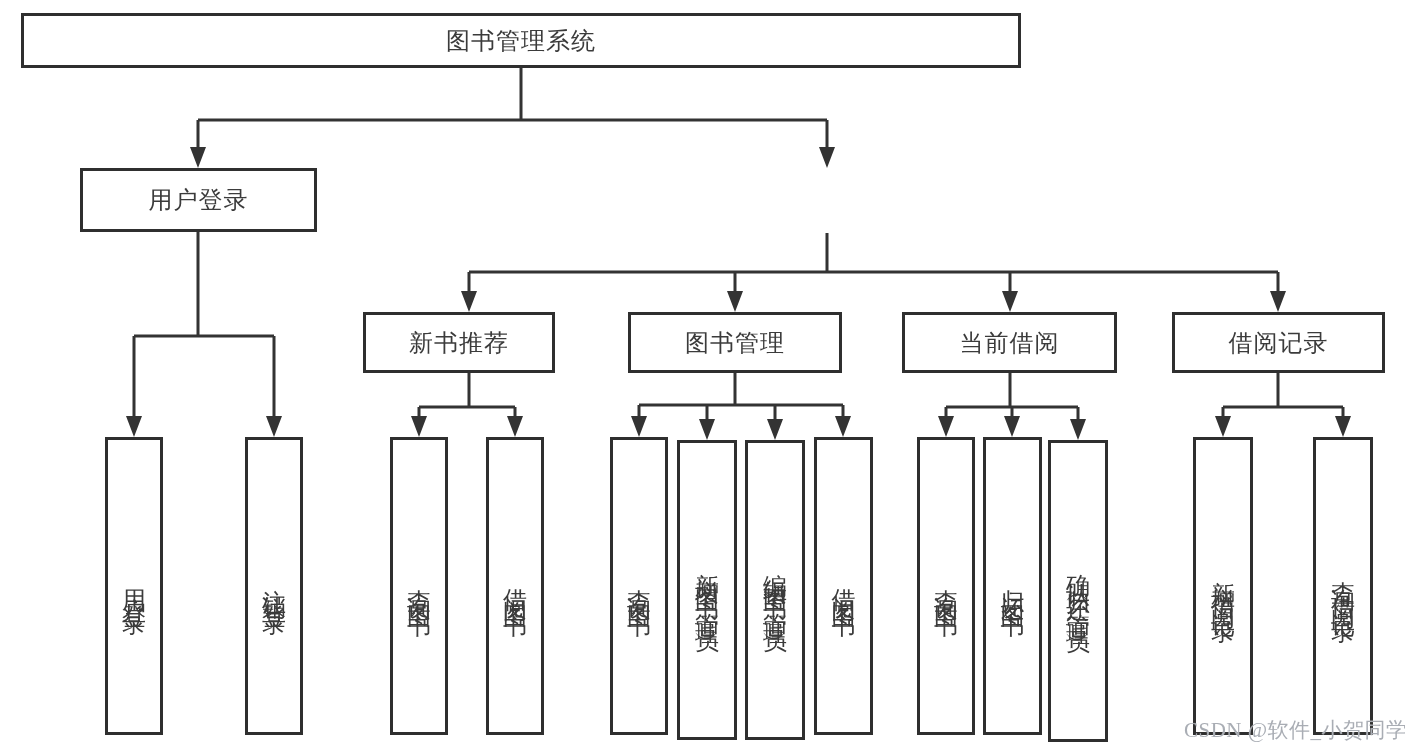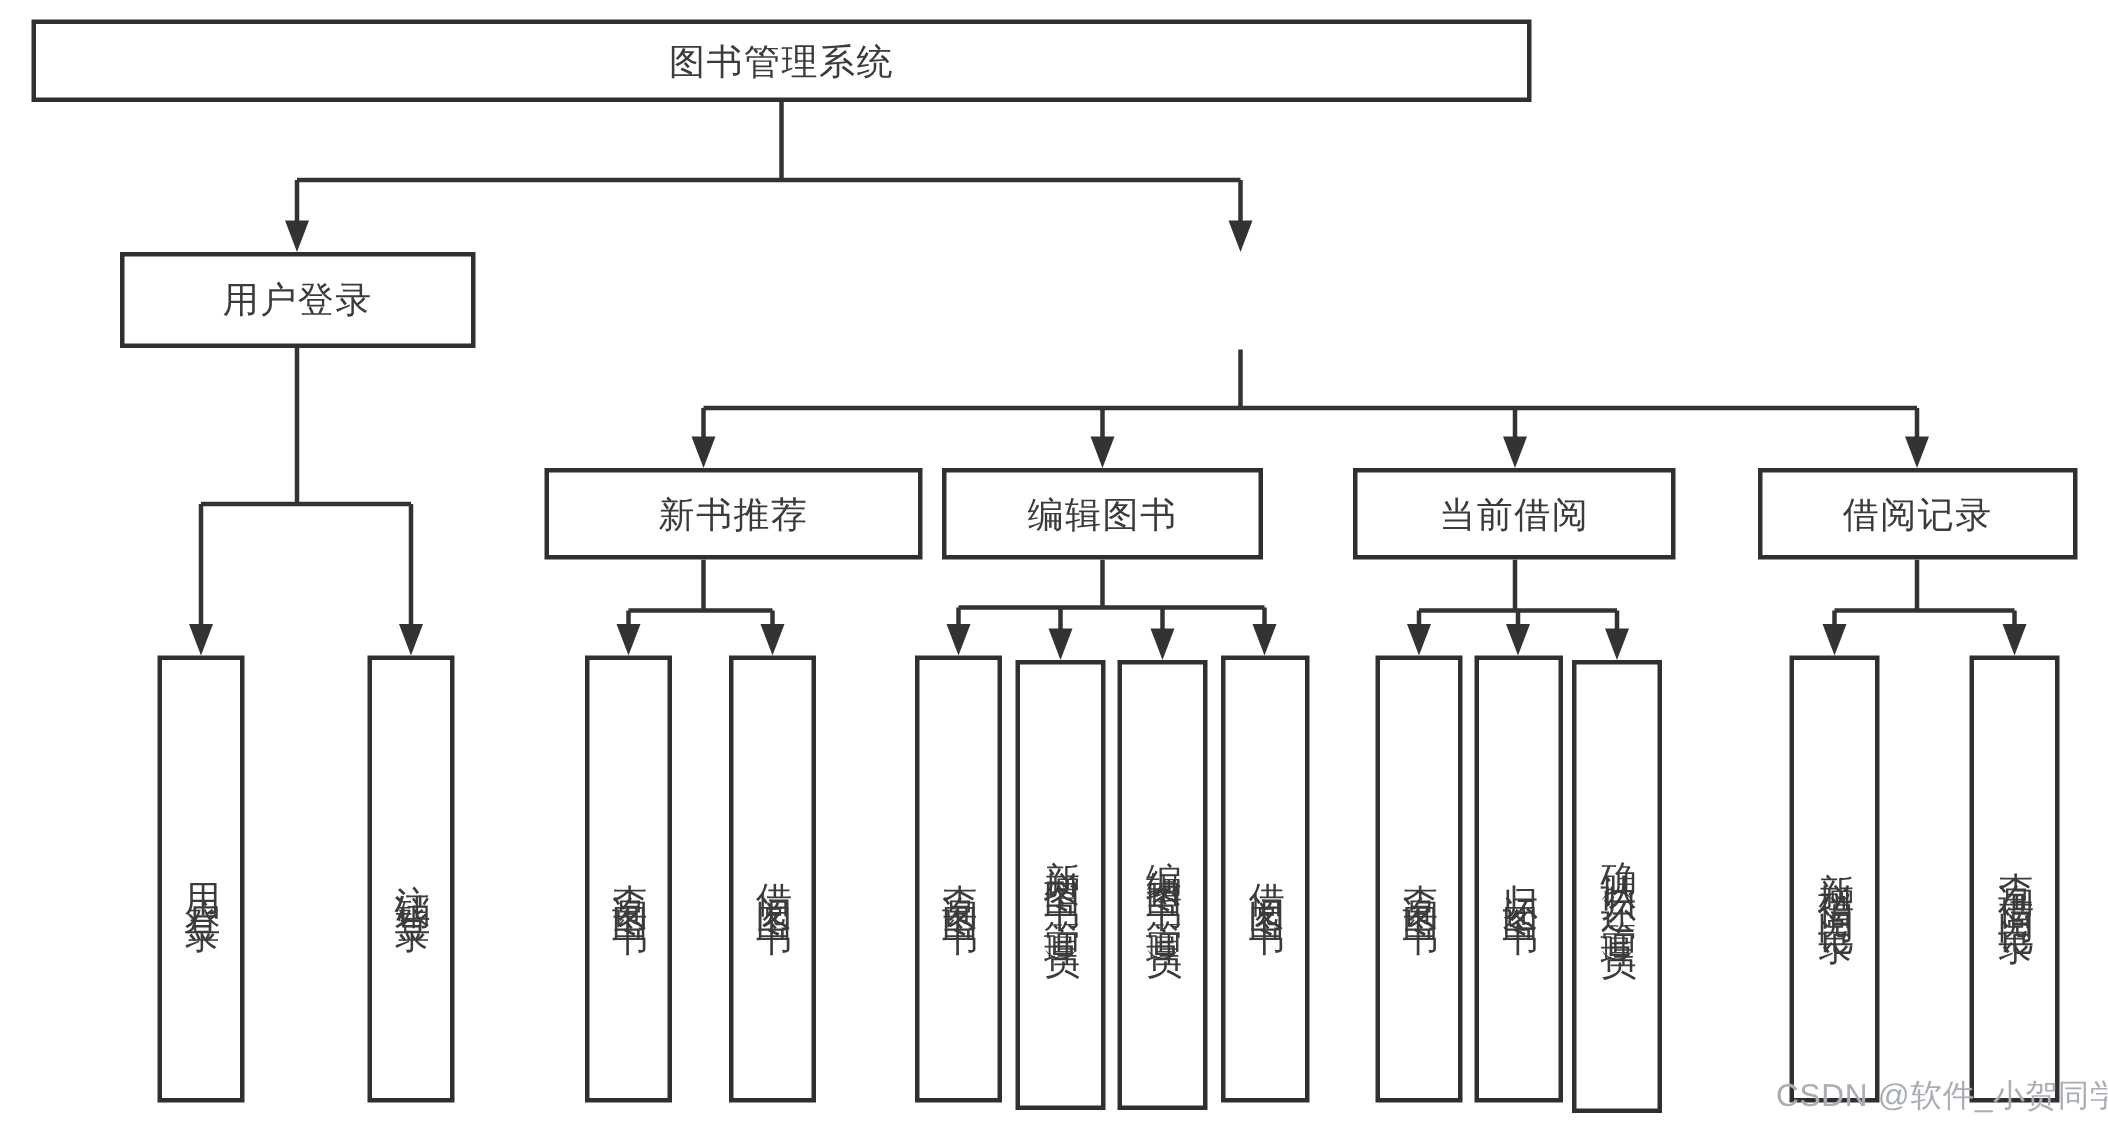--- a/index.html
+++ b/index.html
@@ -1,20 +1,20 @@
 <!DOCTYPE html>
 <html><head>
 <meta charset="utf-8">
 <style>
   html,body{margin:0;padding:0;background:#ffffff;}
   #stage{
     position:relative;
     width:1405px;height:747px;
     background:#ffffff;
-    font-family:Liberation Sans, sans-serif;
+    font-family:Liberation Serif, serif;
     overflow:hidden;
   }
   #wires{position:absolute;left:0;top:0;z-index:0;}
   .node{
     position:absolute;
     box-sizing:border-box;
     border:3px solid #2f2f2f;
     background:#ffffff;
     display:flex;align-items:center;justify-content:center;
     color:#3b3b3b;
@@ -67,22 +67,22 @@
       M767 419 H783 L775 440 Z  M835 416 H851 L843 437 Z
       M938 416 H954 L946 437 Z  M1004 416 H1020 L1012 437 Z
       M1070 419 H1086 L1078 440 Z
       M1215 416 H1231 L1223 437 Z  M1335 416 H1351 L1343 437 Z"></path>
   </svg>
 
   <div class="node h" style="left:21px;top:13px;width:1000px;height:55px">图书管理系统</div>
 
   <div class="node h" style="left:80px;top:168px;width:237px;height:64px">用户登录</div>
 
-  <div class="node h" style="left:363px;top:312px;width:252px;height:61px">新书推荐</div>
-  <div class="node h" style="left:628px;top:312px;width:214px;height:61px">编辑图书</div>
+  <div class="node h" style="left:363px;top:312px;width:192px;height:61px">新书推荐</div>
+  <div class="node h" style="left:628px;top:312px;width:214px;height:61px">图书管理</div>
   <div class="node h" style="left:902px;top:312px;width:215px;height:61px">当前借阅</div>
   <div class="node h" style="left:1172px;top:312px;width:213px;height:61px">借阅记录</div>
 
   <div class="node v" style="left:105px;top:437px;width:58px;height:298px">用户登录</div>
   <div class="node v" style="left:245px;top:437px;width:58px;height:298px">注销登录</div>
 
   <div class="node v" style="left:390px;top:437px;width:58px;height:298px">查询图书</div>
   <div class="node v" style="left:486px;top:437px;width:58px;height:298px">借阅图书</div>
 
   <div class="node v" style="left:610px;top:437px;width:58px;height:298px">查询图书</div>

